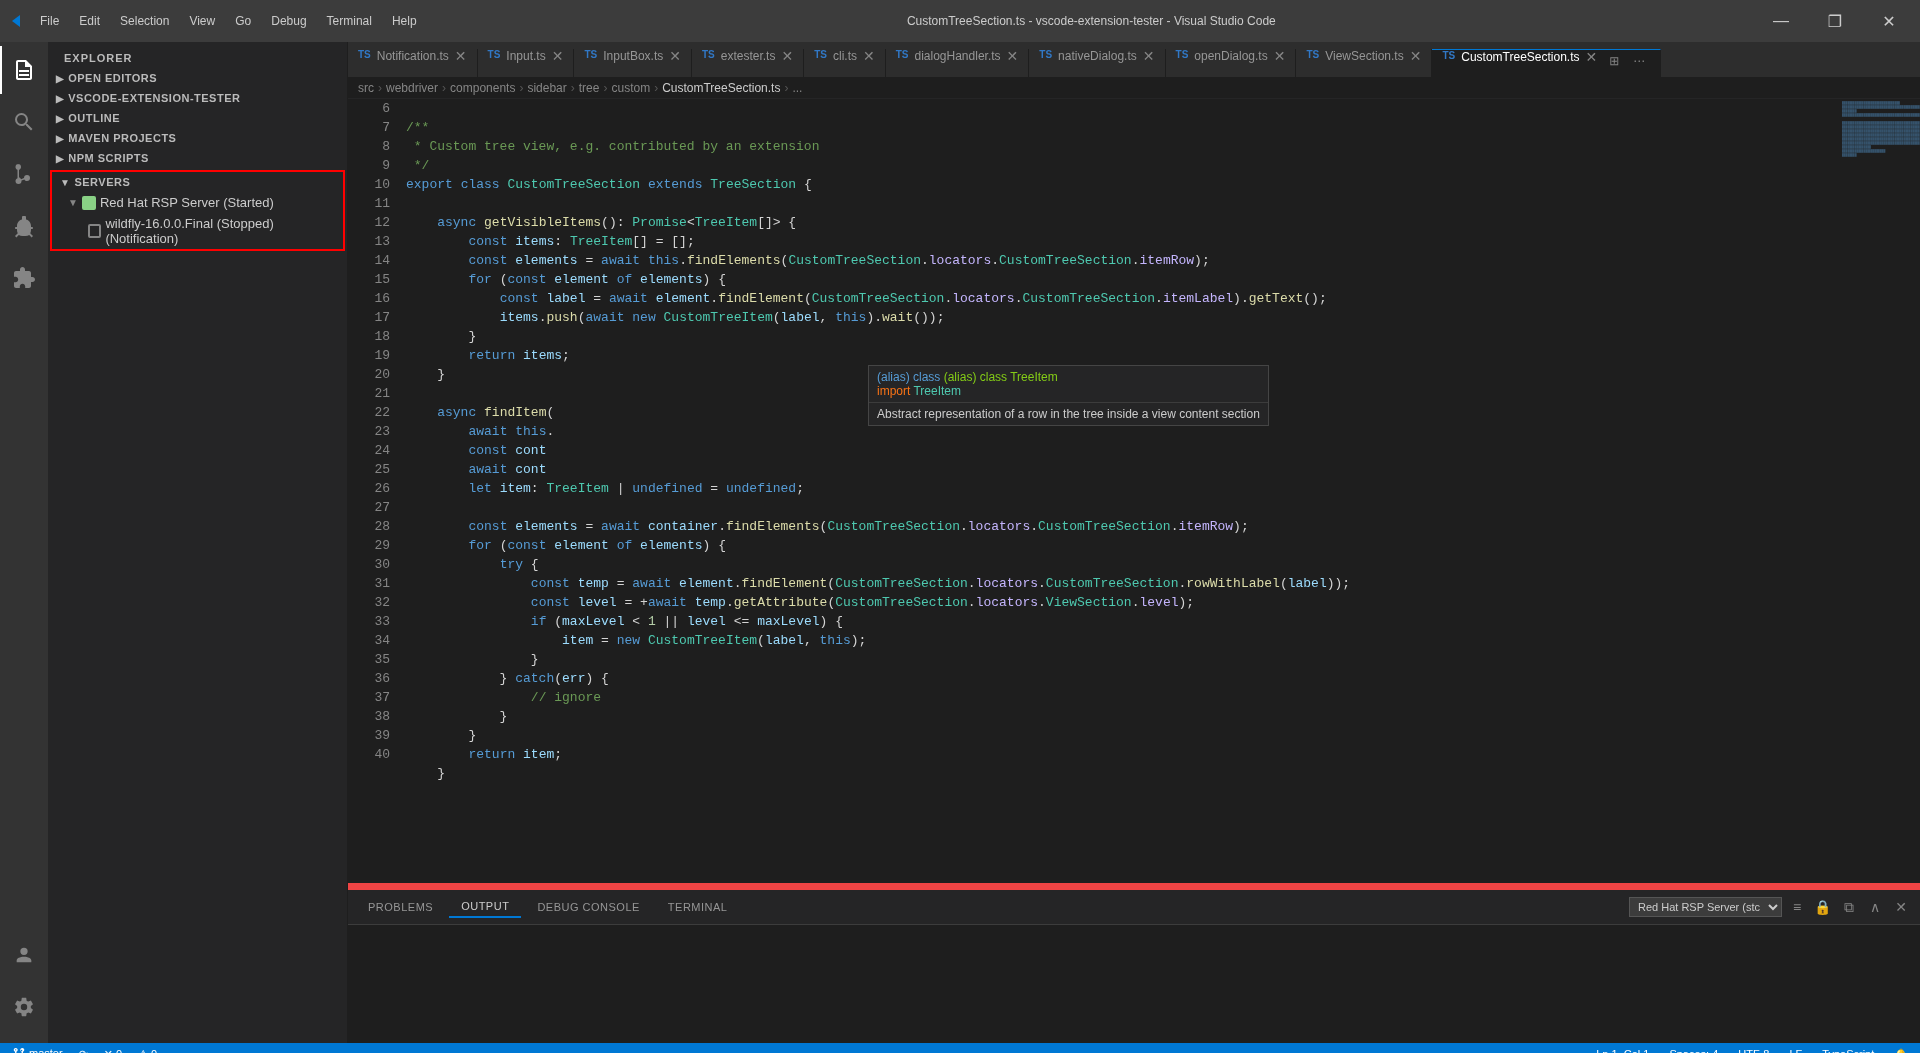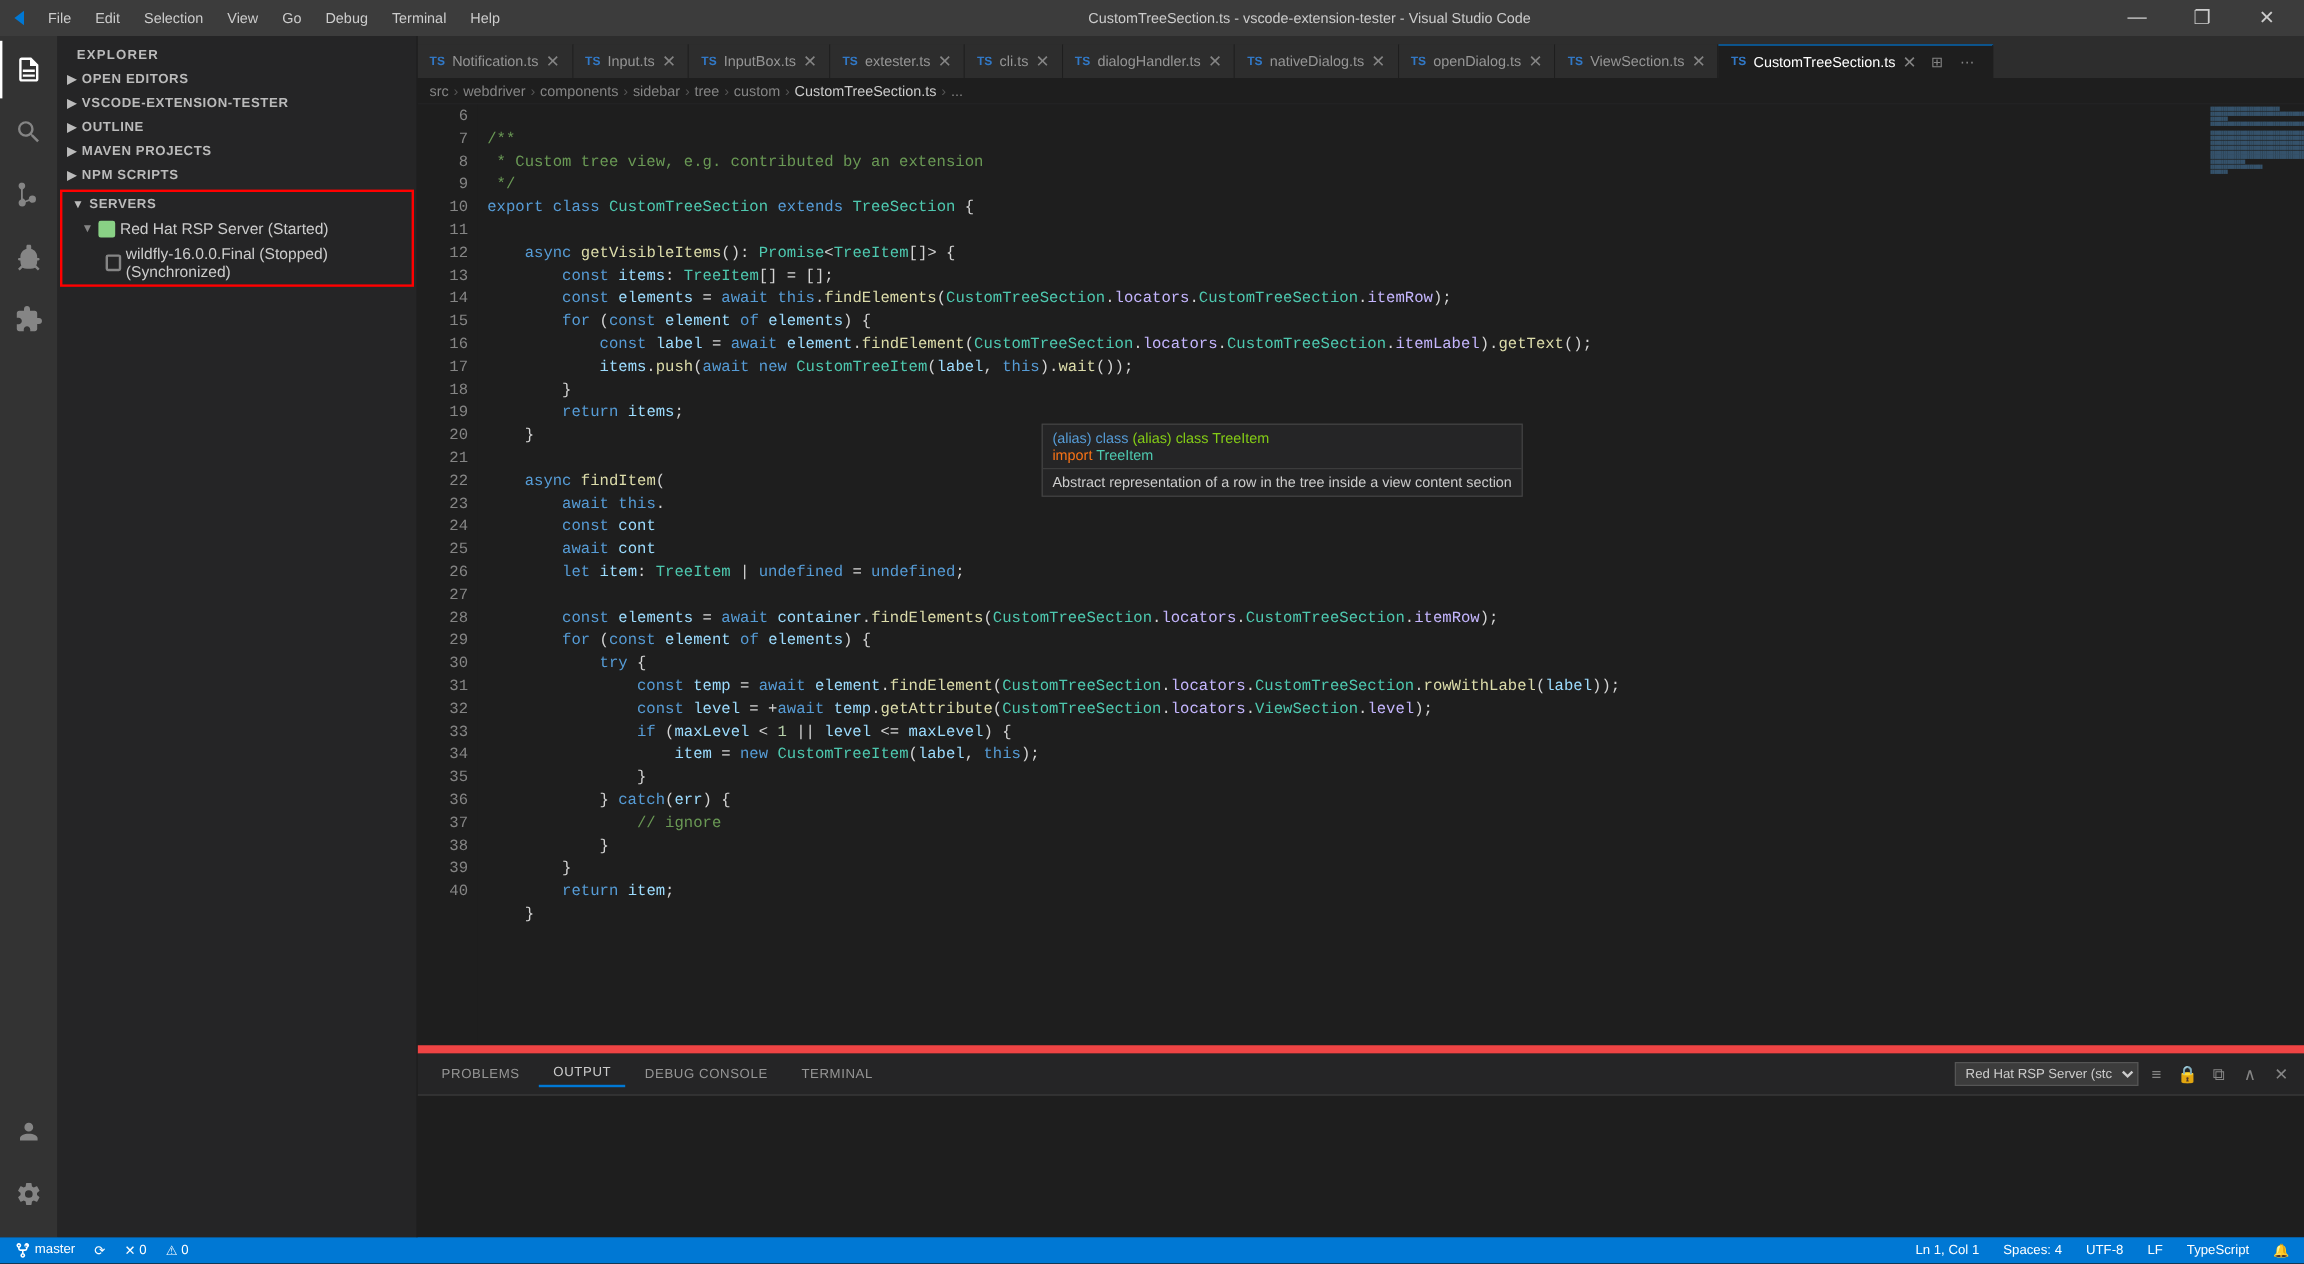--- a/index.html
+++ b/index.html
@@ -8,21 +8,21 @@
       background: #1e1e1e;
       color: #cccccc;
       width: 1920px;
       height: 1053px;
       overflow: hidden;
       font-size: 13px;
     }
 
     
     .title-bar {
-      height: 30px;
+      height: 42px;
       background: #3c3c3c;
       display: flex;
       align-items: center;
       justify-content: space-between;
       padding: 0 8px;
       user-select: none;
     }
     .title-bar-left { display: flex; align-items: center; gap: 8px; }
     .title-bar-icon { width: 16px; height: 16px; }
     .menu-bar { display: flex; gap: 4px; }
@@ -141,21 +141,21 @@
     .tab-bar {
       height: 35px;
       background: #2d2d2d;
       display: flex;
       align-items: flex-end;
       overflow-x: hidden;
       flex-shrink: 0;
     }
     .tab {
       display: flex;
-      align-items: center;
+      align-items: flex-start;
       padding: 0 10px;
       height: 28px;
       background: #2d2d2d;
       color: #969696;
       font-size: 12px;
       cursor: pointer;
       border-right: 1px solid #1e1e1e;
       white-space: nowrap;
       gap: 6px;
       flex-shrink: 0;
@@ -475,21 +475,21 @@
         <span>SERVERS</span>
       </div>
       <div class="server-item">
         <span style="margin-right:4px; color:#858585; font-size:10px;">▼</span>
         <span class="server-running-icon"></span>
         <span>Red Hat RSP Server (Started)</span>
       </div>
       <div class="server-item server-child">
         <span style="margin-right:4px;"></span>
         <span class="server-stopped-icon"></span>
-        <span>wildfly-16.0.0.Final (Stopped) (Synchronized)</span>
+        <span>wildfly-16.0.0.Final (Stopped) (Notification)</span>
       </div>
     </div>
   </div>
 
   <div class="editor-area">
 
     <div class="tab-bar">
       <div class="tab">
         <span class="tab-ts">TS</span>
         <span>Notification.ts</span>

